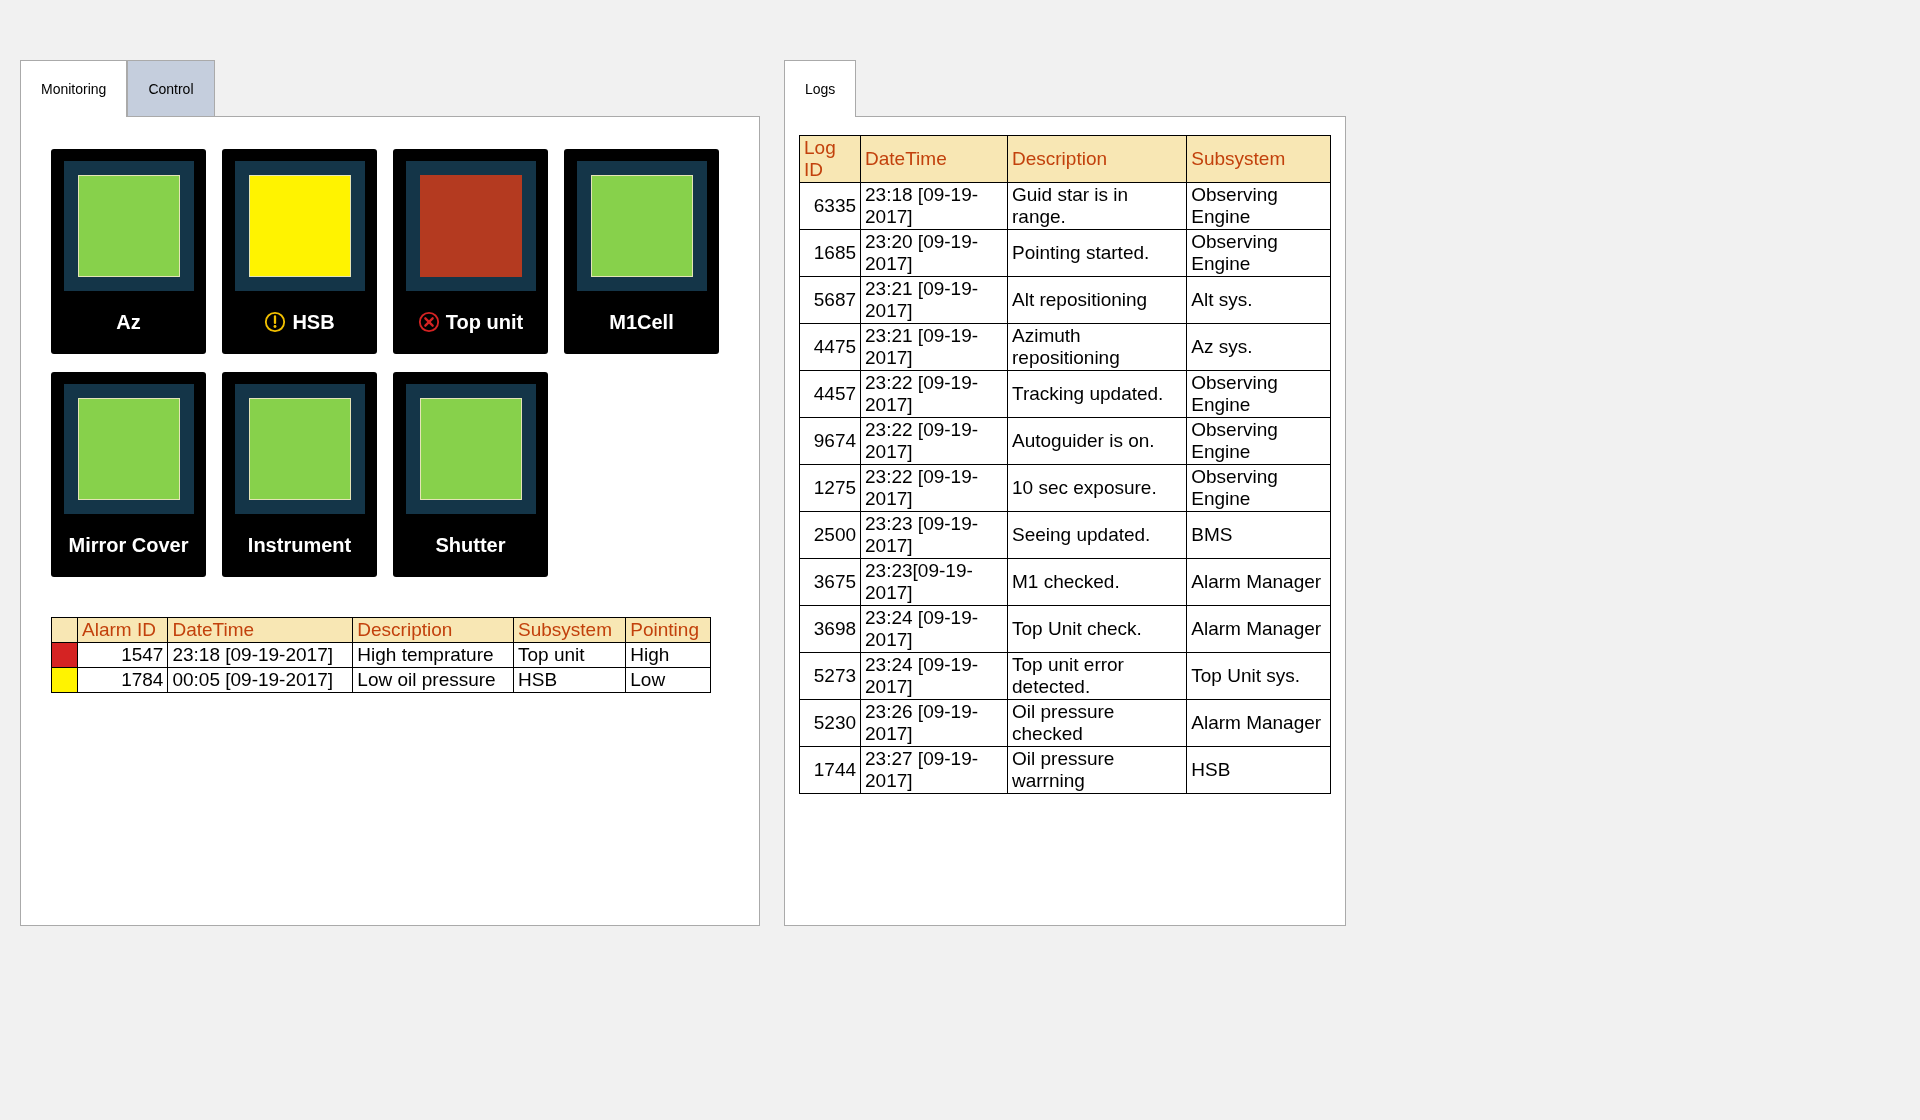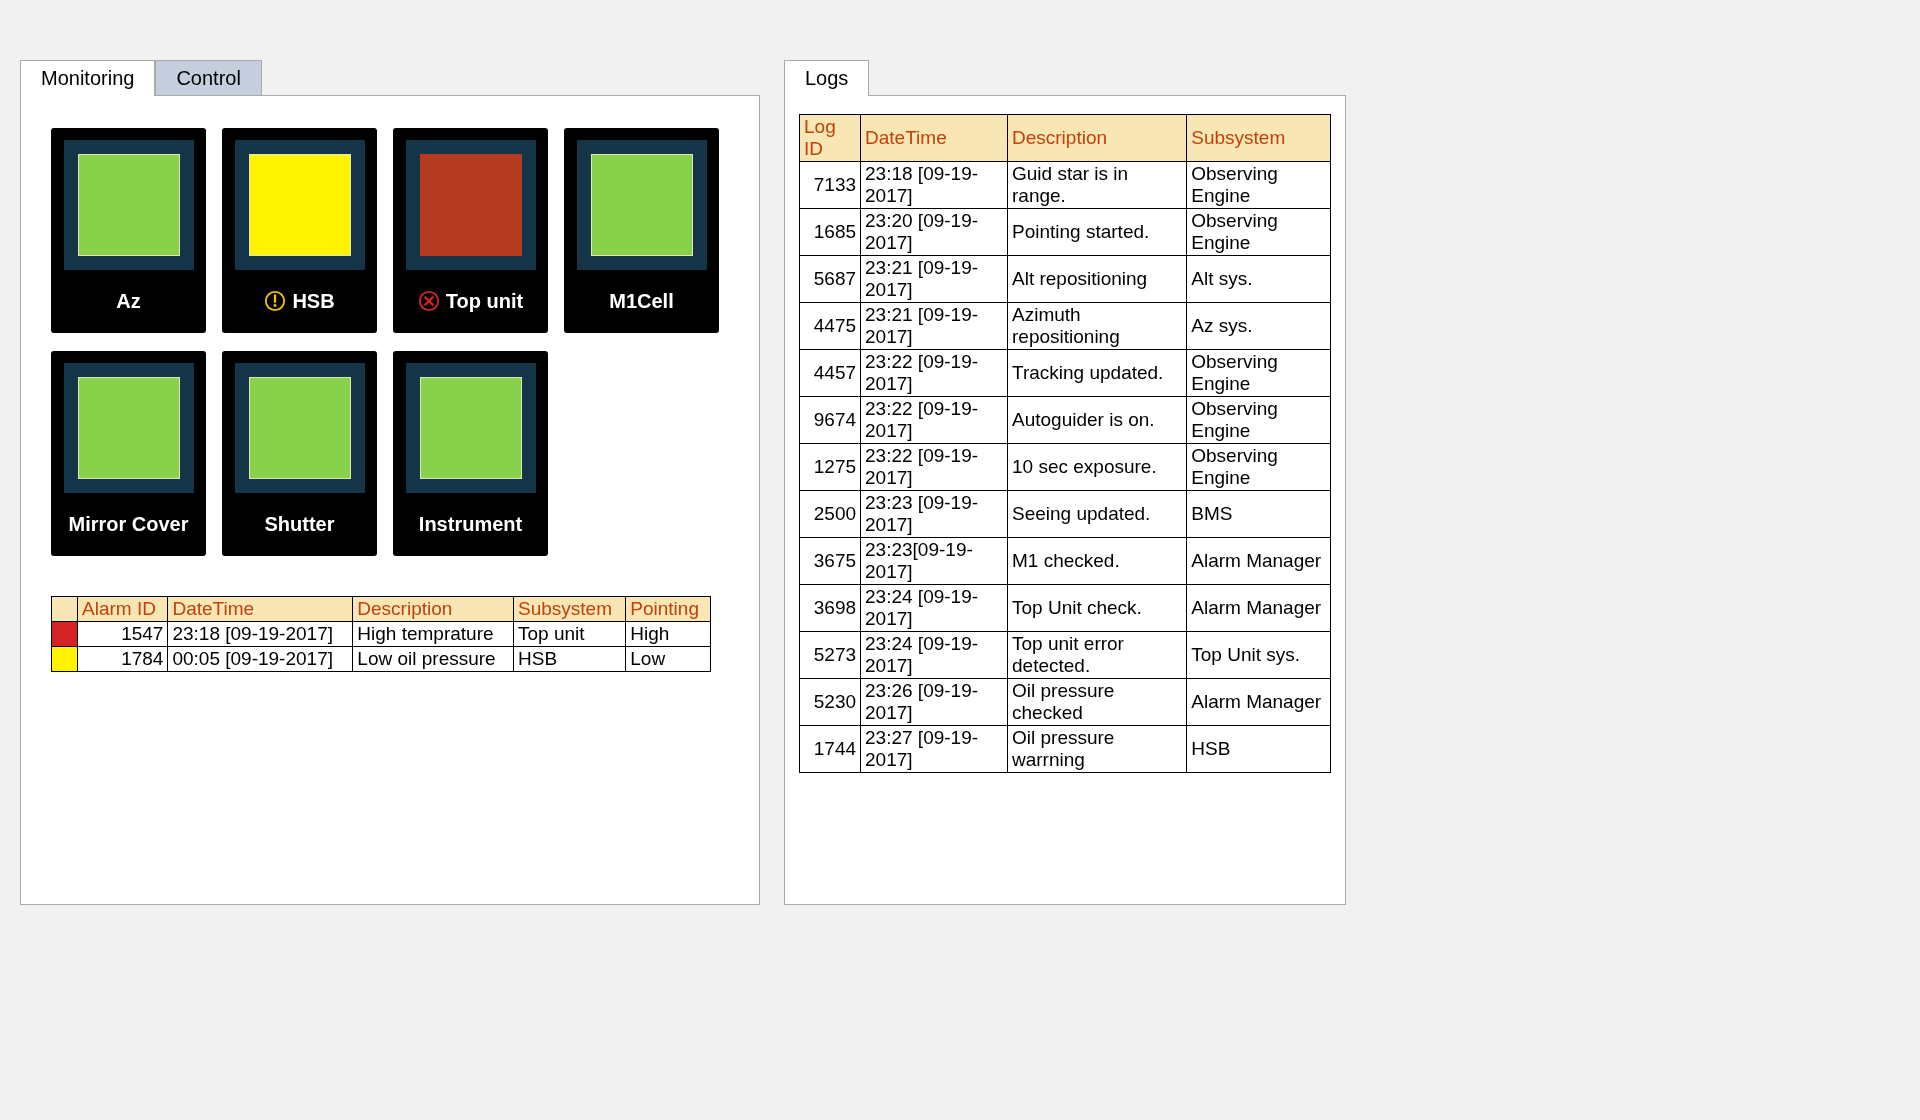--- a/index.html
+++ b/index.html
@@ -16,22 +16,22 @@
       height: 850px;
     }
     .panel-left {
       width: 740px;
     }
     .panel-right {
       width: 562px;
     }
     .tabs { display: flex; }
     .tab {
-      padding: 6px 20px;
-      font-size: 20px;
+      padding: 20px 20px;
+      font-size: 14px;
       background: #c5cedd;
       border: 1px solid #aaa;
       border-bottom: none;
       cursor: pointer;
       position: relative;
       z-index: 0;
     }
     .tab.active {
       background: #fff;
       z-index: 2;
@@ -170,29 +170,29 @@
             </div>
             <div class="tile-caption">
               <span>Mirror Cover</span>
             </div>
           </div>
           <div class="tile">
             <div class="tile-frame">
               <div class="tile-square green"></div>
             </div>
             <div class="tile-caption">
+              <span>Instrument</span>
+            </div>
+          </div>
+          <div class="tile">
+            <div class="tile-frame">
+              <div class="tile-square green"></div>
+            </div>
+            <div class="tile-caption">
               <span>Shutter</span>
-            </div>
-          </div>
-          <div class="tile">
-            <div class="tile-frame">
-              <div class="tile-square green"></div>
-            </div>
-            <div class="tile-caption">
-              <span>Instrument</span>
             </div>
           </div>
         </div>
 
       <table class="alarm-table">
         <thead>
           <tr>
             <th class="alarm-col-color"></th>
             <th>Alarm ID</th>
             <th>DateTime</th>
@@ -233,21 +233,21 @@
         <thead>
           <tr>
             <th>Log ID</th>
             <th>DateTime</th>
             <th>Description</th>
             <th>Subsystem</th>
           </tr>
         </thead>
         <tbody>
             <tr>
-              <td class="num">7133</td>
+              <td class="num">6335</td>
               <td>23:18 [09-19-2017]</td>
               <td>Guid star is in range.</td>
               <td>Observing Engine</td>
             </tr>
             <tr>
               <td class="num">1685</td>
               <td>23:20 [09-19-2017]</td>
               <td>Pointing started.</td>
               <td>Observing Engine</td>
             </tr>

